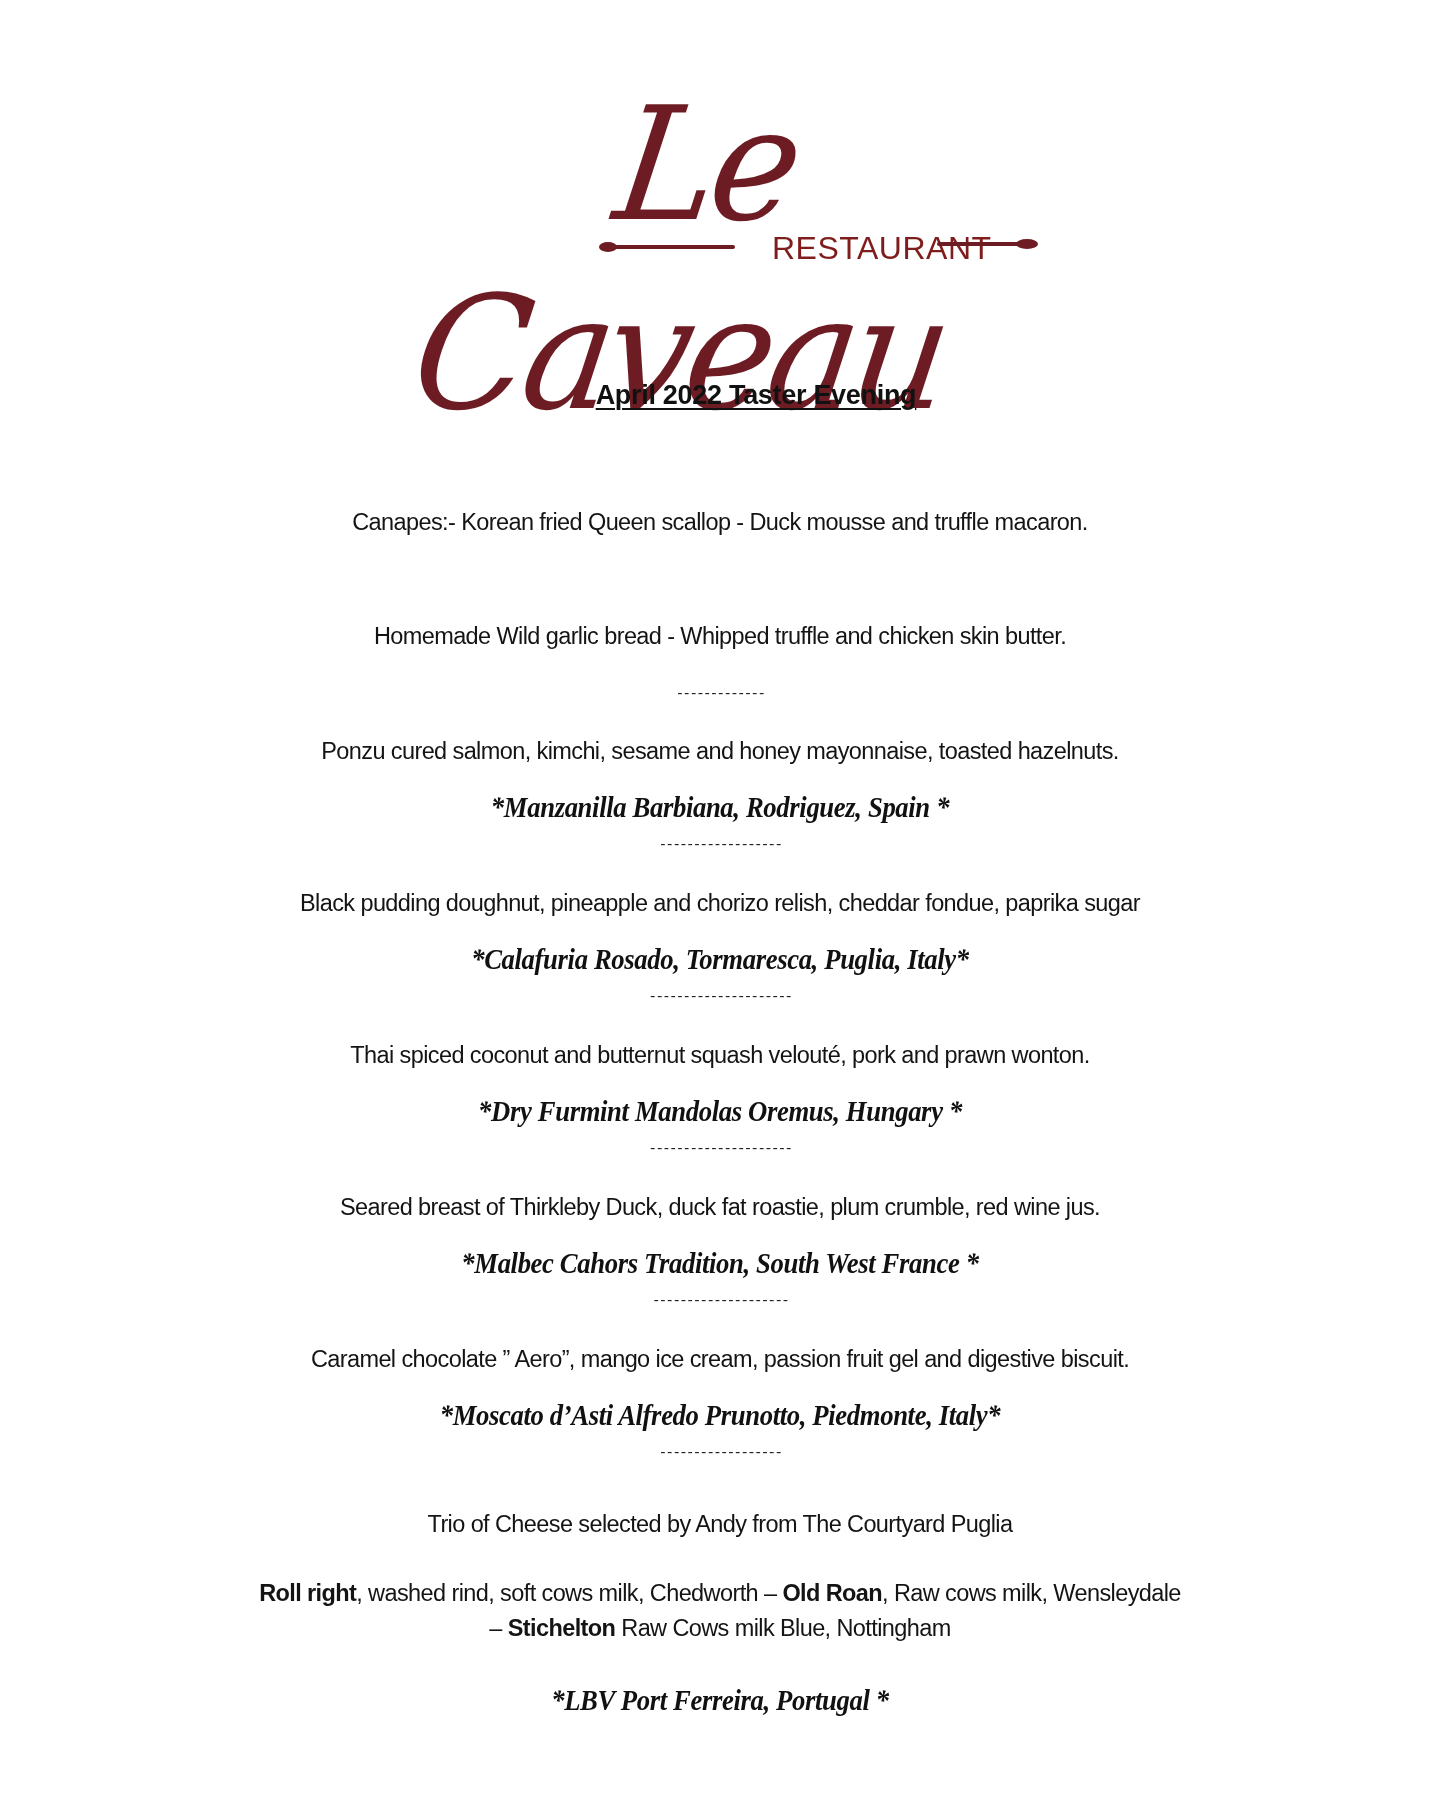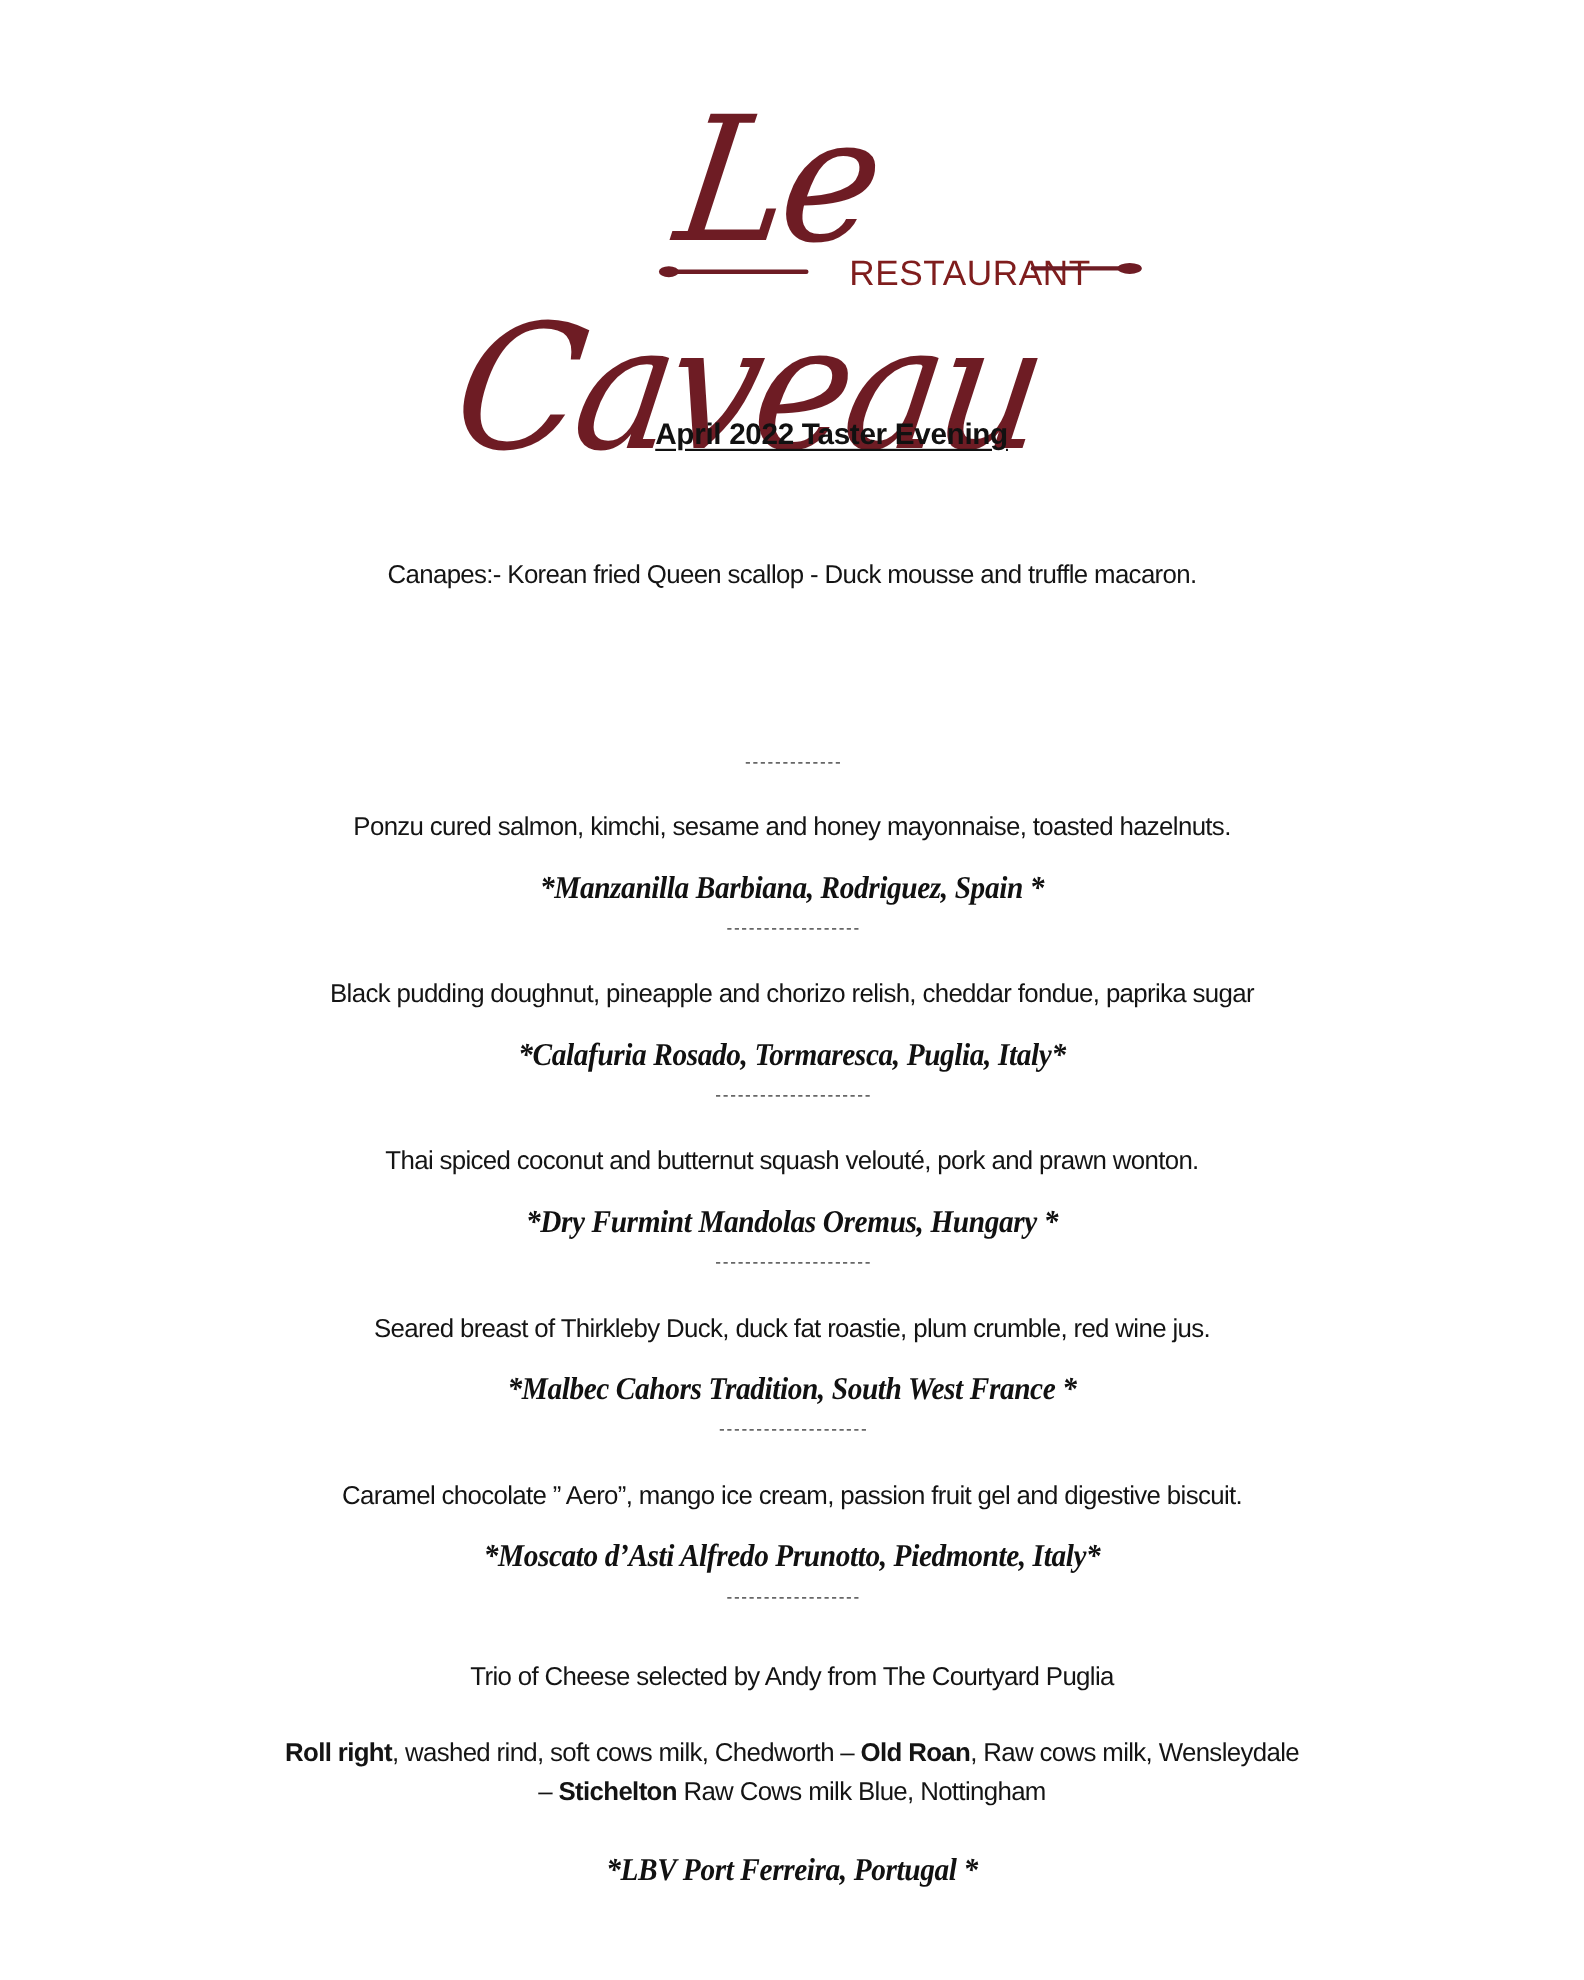--- a/index.html
+++ b/index.html
@@ -138,20 +138,21 @@
     <div class="logo-script">Le Caveau</div>
     <div class="swash-left"></div>
     <div class="logo-sub">RESTAURANT</div>
     <div class="swash-right"></div>
   </div>
 
   <div class="line title">April 2022 Taster Evening</div>
 
   <div class="line dish" style="top:507px">Canapes:- Korean fried Queen scallop - Duck mousse and truffle macaron.</div>
 
+  <div class="line dish" style="top:621px">Homemade Wild garlic bread - Whipped truffle and chicken skin butter.</div>
   <div class="line sep" style="top:686px">-------------</div>
 
   <div class="line dish" style="top:736px">Ponzu cured salmon, kimchi, sesame and honey mayonnaise, toasted hazelnuts.</div>
   <div class="line wine" style="top:790px">*Manzanilla Barbiana, Rodriguez, Spain *</div>
   <div class="line sep" style="top:837px">------------------</div>
 
   <div class="line dish" style="top:888px">Black pudding doughnut, pineapple and chorizo relish, cheddar fondue, paprika sugar</div>
   <div class="line wine" style="top:942px">*Calafuria Rosado, Tormaresca, Puglia, Italy*</div>
   <div class="line sep" style="top:989px">---------------------</div>
 

